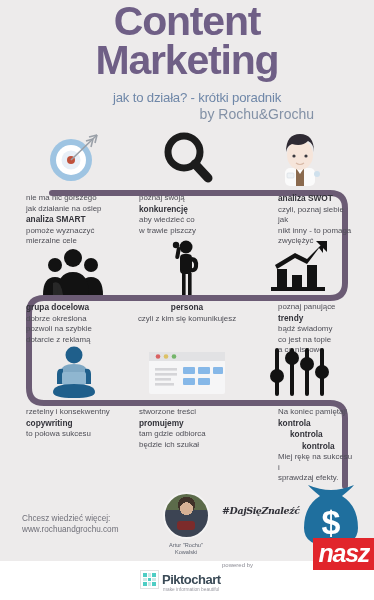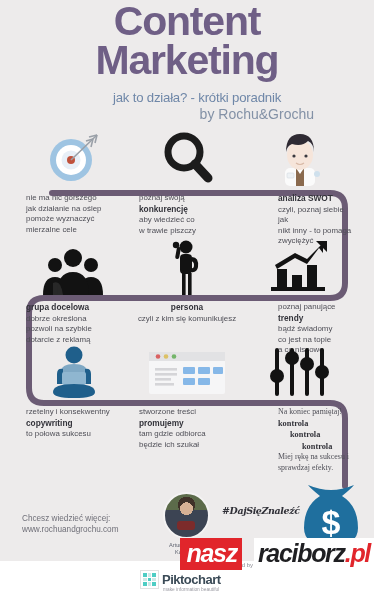--- a/index.html
+++ b/index.html
@@ -172,20 +172,21 @@
             <line x1="53" y1="7" x2="45" y2="9"></line>
             <line x1="53" y1="7" x2="51" y2="15"></line>
             <line x1="49" y1="11" x2="42" y2="13"></line>
             <line x1="49" y1="11" x2="47" y2="19"></line>
           </g>
         </svg>
       </div>
       <div class="txt al-l">
           <div>nie ma nic gorszego</div>
           <div>jak działanie na oślep</div>
+          <div><b>analiza SMART</b></div>
           <div>pomoże wyznaczyć</div>
           <div>mierzalne cele</div>
         </div>
     </div>
 
     <div class="col" style="left:131px;">
       <div class="icon-wrap">
         <svg width="58" height="58" viewBox="0 0 58 58">
           <circle cx="26" cy="24" r="16" fill="none" stroke="#1c1c1c" stroke-width="7"></circle>
           <line x1="37" y1="36" x2="50" y2="50" stroke="#1c1c1c" stroke-width="9" stroke-linecap="round"></line>
@@ -334,21 +335,21 @@
         </svg>
       </div>
       <div class="txt al-l">
           <div>stworzone treści</div>
           <div><b>promujemy</b></div>
           <div>tam gdzie odbiorca</div>
           <div>będzie ich szukał</div>
         </div>
     </div>
 
-    <div class="col" style="left:244px;font-family:Liberation Serif, serif;">
+    <div class="col" style="left:244px;">
       <div class="icon-wrap">
         <svg width="62" height="56" viewBox="0 0 62 56">
           <g fill="#121212">
             <rect x="6" y="4" width="4" height="48" rx="2"></rect>
             <rect x="21" y="4" width="4" height="48" rx="2"></rect>
             <rect x="36" y="4" width="4" height="48" rx="2"></rect>
             <rect x="51" y="4" width="4" height="48" rx="2"></rect>
             <circle cx="8" cy="32" r="7"></circle>
             <circle cx="23" cy="14" r="7"></circle>
             <circle cx="38" cy="20" r="7"></circle>
@@ -403,19 +404,15 @@
         <i></i>
         <i class="d"></i>
         <i></i>
     </span>
     <span class="pikto-txt">Piktochart</span>
   </div>
   <div class="pikto-sub">make information beautiful</div>
 
   <div class="wm">
     <span class="wm-red">nasz</span>
-    <span class="wm-wht">
-      <span>raciborz</span>
-        <span class="wm-dot">.pl</span>
-    </span>
   </div>
 
 </div>
 
 </body></html>

